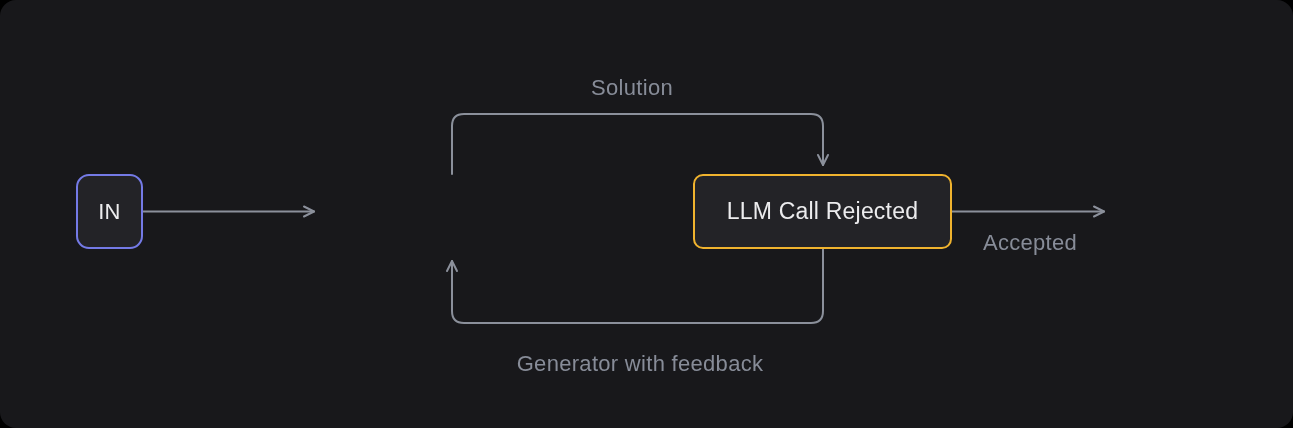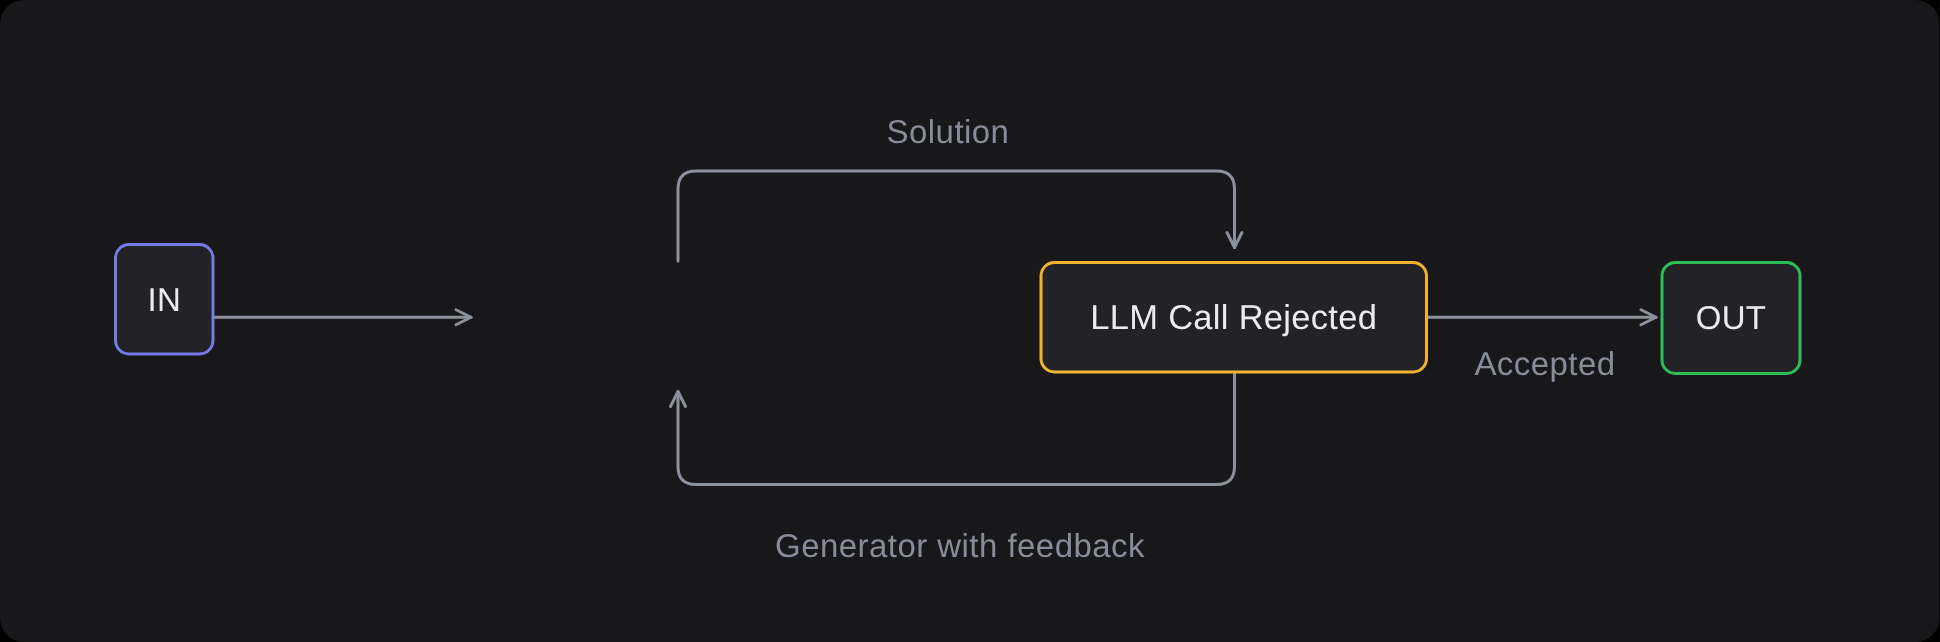--- a/index.html
+++ b/index.html
@@ -44,23 +44,24 @@
     justify-content: center;
     background: var(--node-fill, #232327);
     border: 2px solid #888;
     border-radius: 10px;
     color: var(--node-text, #ececee);
     font-size: 23px;
     letter-spacing: 0.2px;
     white-space: nowrap;
   }
   .node-in {
-    left: 76px; top: 162px; width: 67px; height: 75px;
+    left: 76px; top: 174px; width: 67px; height: 75px;
     border-color: var(--accent-in, #747ae6);
     font-size: 22px;
+    border-radius: 13px;
   }
   .node-generator {
     left: 317px; top: 174px; width: 266px; height: 75px;
     border-color: var(--accent-generator, #f0b32e);
   }
   .node-evaluator {
     left: 693px; top: 174px; width: 259px; height: 75px;
     border-color: var(--accent-evaluator, #f0b32e);
   }
   .node-out {
@@ -104,22 +105,19 @@
 
   <div class="node node-in">
     <span>IN</span>
   </div>
 
 
   <div class="node node-evaluator">
     <span>LLM Call Rejected</span>
   </div>
 
-  <div class="node node-out">
-    <span>OUT</span>
-  </div>
 
   <div class="edge-label label-solution">Solution</div>
 
   <div class="edge-label label-accepted">Accepted</div>
 
   <div class="edge-label label-rejected">Generator with feedback</div>
 </div>
 
 </body></html>

